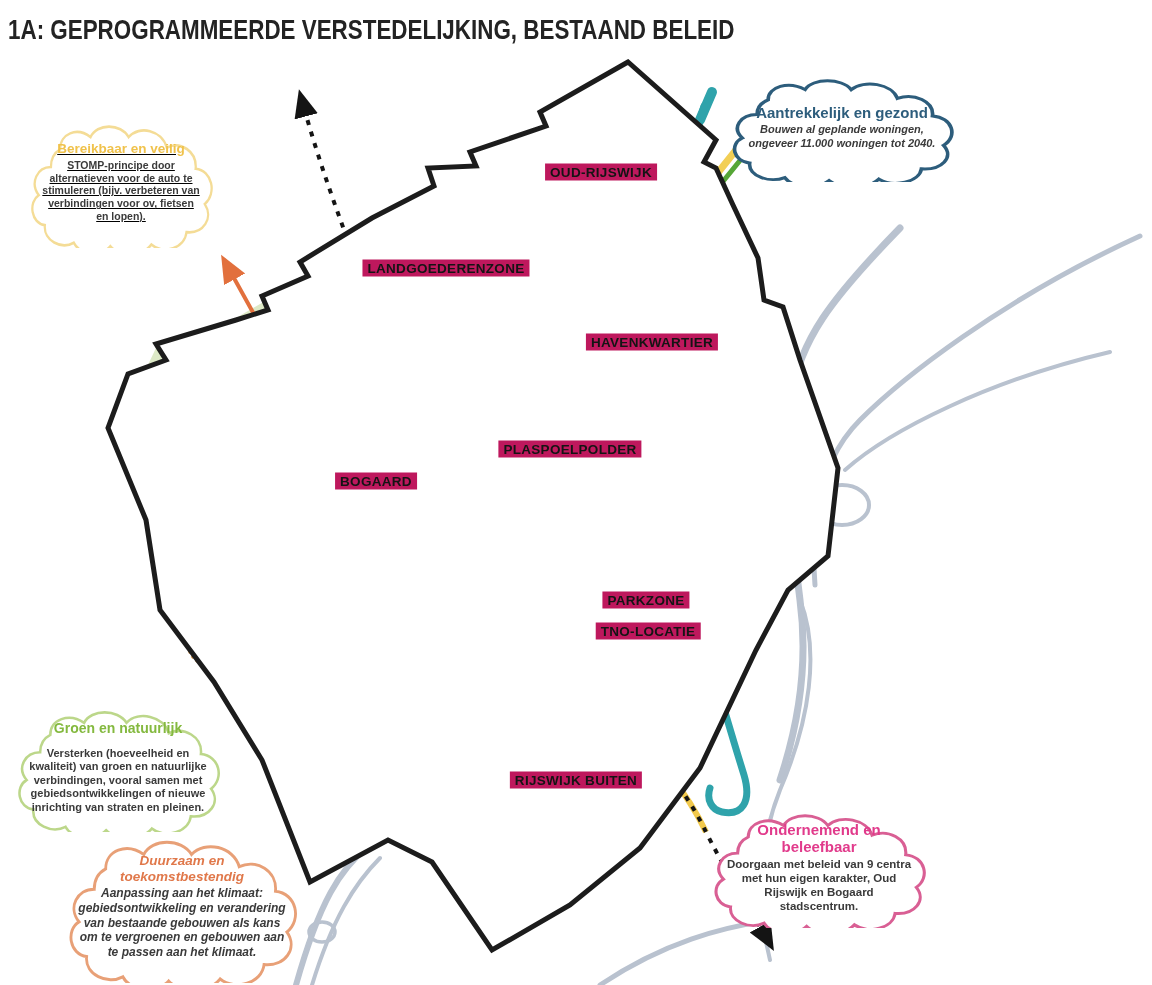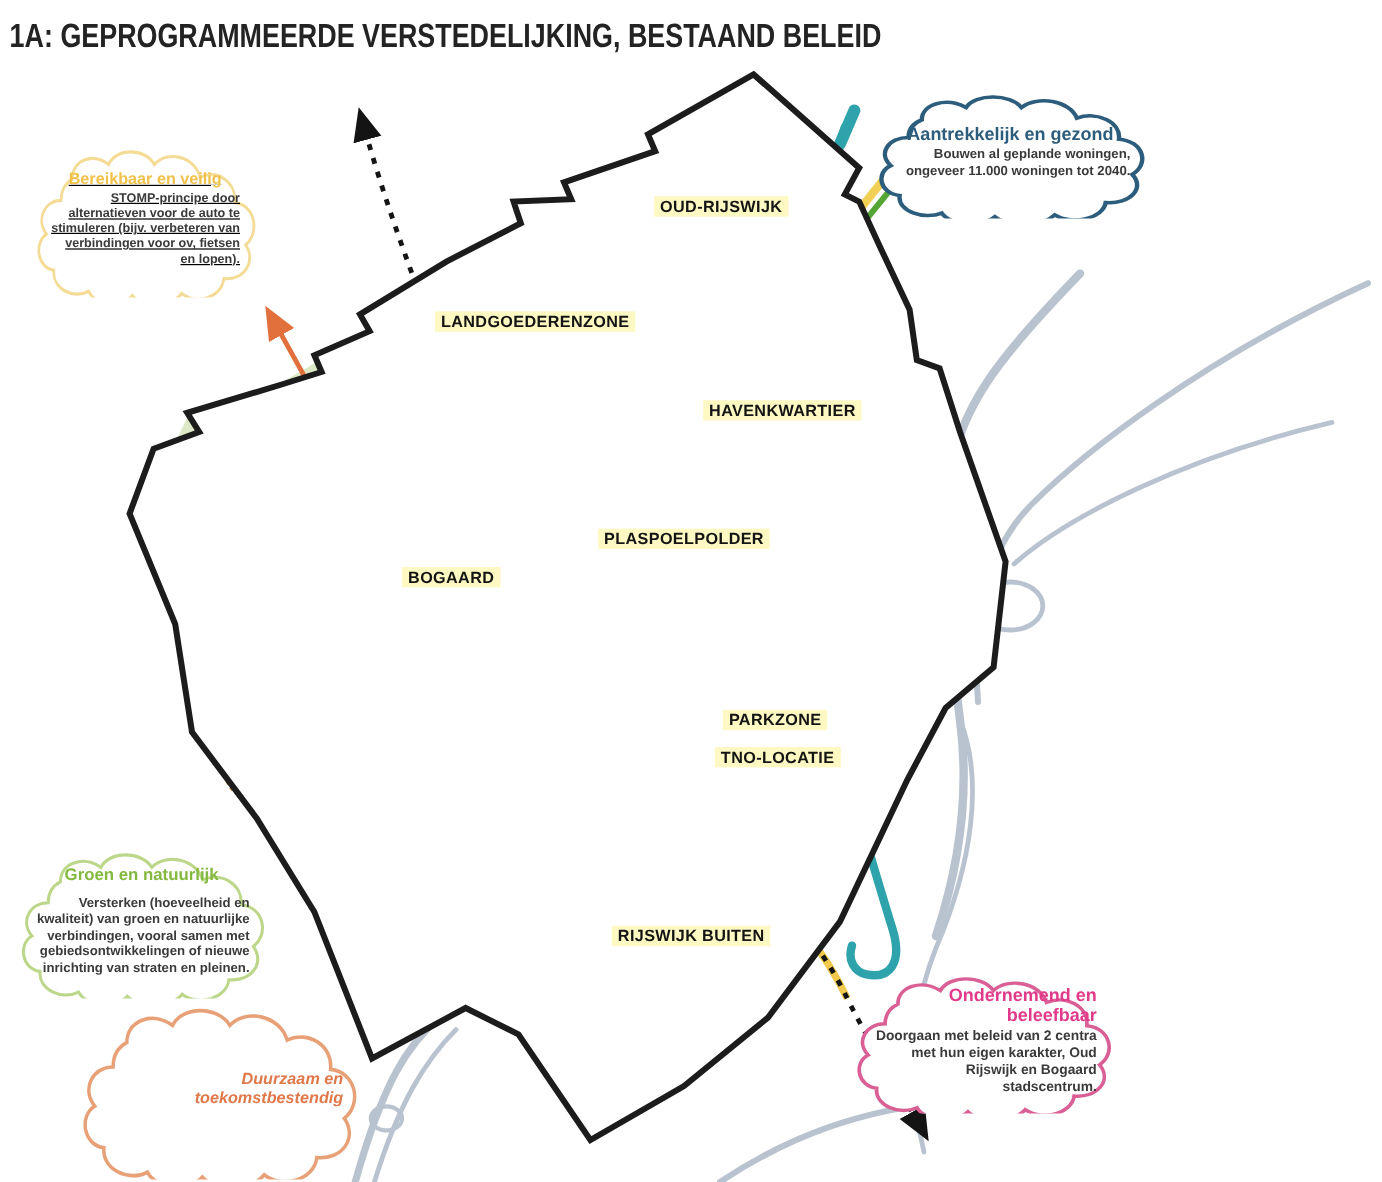--- a/index.html
+++ b/index.html
@@ -2,31 +2,31 @@
 <html><head>
 <meta charset="utf-8">
 <style>
   html,body{margin:0;padding:0;background:#ffffff;}
   .stage{position:relative;width:1152px;height:985px;overflow:hidden;background:#ffffff;
          font-family:"Liberation Sans", sans-serif;}
   .page-title{position:absolute;left:8px;top:14px;font-size:28px;font-weight:700;color:#232323;
               letter-spacing:0px;transform:scaleX(.80);transform-origin:left top;white-space:nowrap;z-index:6;}
   .map-svg{position:absolute;left:0;top:0;z-index:1;}
   
-  .area-label{position:absolute;transform:translate(-50%,-50%);background:#fef9c3;color:#141414;
+  .area-label{position:absolute;transform:translate(-50%,-50%);background:#be185d;color:#141414;
               font-weight:700;font-size:13.5px;letter-spacing:.3px;padding:1px 5px;white-space:nowrap;z-index:4;}
   
   .cloud{position:absolute;z-index:5;}
   .cloud svg{position:absolute;left:0;top:0;width:100%;height:100%;}
   .cloud .cloud-inner{position:relative;z-index:2;height:100%;display:flex;flex-direction:column;
-                      justify-content:center;align-items:center;text-align:right;padding:16px 20px;box-sizing:border-box;}
+                      justify-content:center;align-items:center;text-align:center;padding:16px 20px;box-sizing:border-box;}
   .cloud-title{font-weight:700;color:var(--accent);line-height:1.15;}
   .cloud-body{font-weight:700;color:#3a3a3a;line-height:1.22;margin-top:2px;}
   #cloud-0 .cloud-title{font-size:13.5px;} #cloud-0 .cloud-body{font-size:10.5px;}
-  #cloud-1 .cloud-title{font-size:15px;}   #cloud-1 .cloud-body{font-size:11px;}
+  #cloud-1 .cloud-title{font-size:15px;}   #cloud-1 .cloud-body{font-size:11px;font-style:italic;}
   #cloud-2 .cloud-title{font-size:14px;}   #cloud-2 .cloud-body{font-size:11px;margin-top:11px;}
   #cloud-3 .cloud-title{font-size:13.5px;} #cloud-3 .cloud-body{font-size:12px;}
   #cloud-4 .cloud-title{font-size:15px;}   #cloud-4 .cloud-body{font-size:11.5px;}
   .badge-text{fill:#ffffff;font-weight:700;text-anchor:middle;font-family:"Liberation Sans",sans-serif;}
 </style>
 </head>
 <body>
 
 <div class="stage">
 
@@ -256,26 +256,27 @@
       <div class="cloud-body">Versterken (hoeveelheid en kwaliteit) van groen en natuurlijke verbindingen, vooral samen met gebiedsontwikkelingen of nieuwe inrichting van straten en pleinen.</div>
     </div>
   </div>
 
   <div class="cloud" id="cloud-3" style="left: 58px; top: 830px; width: 248px; height: 153px; font-style: italic; --accent: #e0784a;">
     <svg viewBox="0 0 260 150" preserveAspectRatio="none">
       <path d="M38,58 C20,58 10,76 22,90 C8,98 12,122 30,124 C28,142 52,152 68,144 C76,158 104,160 116,148 C128,160 158,160 170,146 C186,158 214,150 216,132 C238,134 252,116 240,100 C256,88 250,62 228,60 C230,40 208,28 190,36 C184,16 154,10 140,24 C130,8 98,8 90,24 C72,12 50,20 50,38 C42,42 38,48 38,58 Z" fill="#ffffff" stroke="#e8a077" stroke-width="3"></path>
     </svg>
     <div class="cloud-inner">
       <div class="cloud-title">Duurzaam en toekomstbestendig</div>
+      <div class="cloud-body">Aanpassing aan het klimaat: gebiedsontwikkeling en verandering van bestaande gebouwen als kans om te vergroenen en gebouwen aan te passen aan het klimaat.</div>
     </div>
   </div>
 
   <div class="cloud" id="cloud-4" style="left: 704px; top: 806px; width: 230px; height: 122px; --accent: #e13a8b;">
     <svg viewBox="0 0 260 150" preserveAspectRatio="none">
       <path d="M38,58 C20,58 10,76 22,90 C8,98 12,122 30,124 C28,142 52,152 68,144 C76,158 104,160 116,148 C128,160 158,160 170,146 C186,158 214,150 216,132 C238,134 252,116 240,100 C256,88 250,62 228,60 C230,40 208,28 190,36 C184,16 154,10 140,24 C130,8 98,8 90,24 C72,12 50,20 50,38 C42,42 38,48 38,58 Z" fill="#ffffff" stroke="#d95f94" stroke-width="3.5"></path>
     </svg>
     <div class="cloud-inner">
       <div class="cloud-title">Ondernemend en beleefbaar</div>
-      <div class="cloud-body">Doorgaan met beleid van 2 centra met hun eigen  karakter, Oud Rijswijk en Bogaard stadscentrum.</div>
+      <div class="cloud-body">Doorgaan met beleid van 9 centra met hun eigen  karakter, Oud Rijswijk en Bogaard stadscentrum.</div>
     </div>
   </div>
 
 </div>
 
 </body></html>

